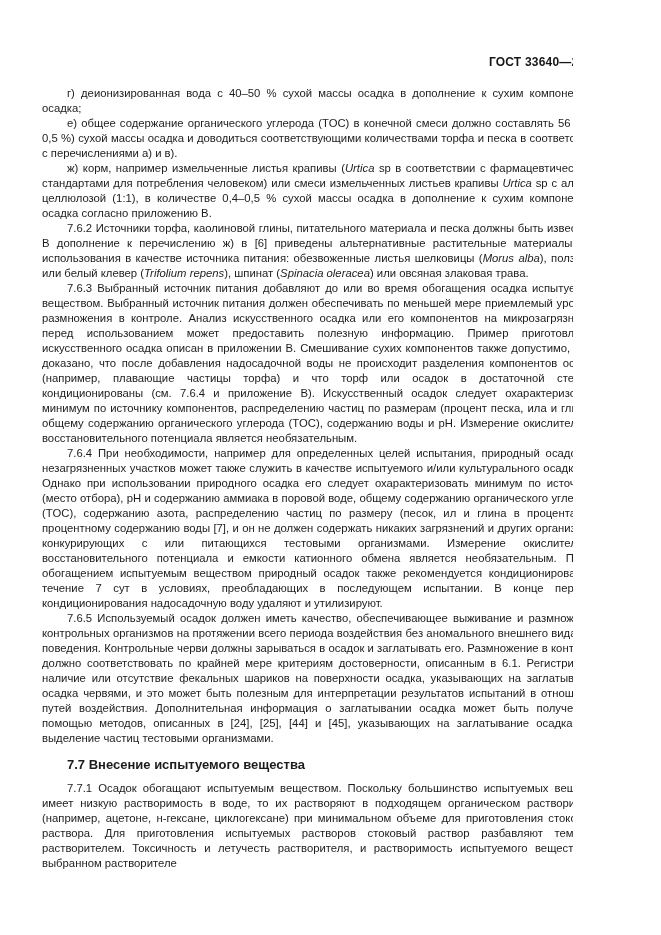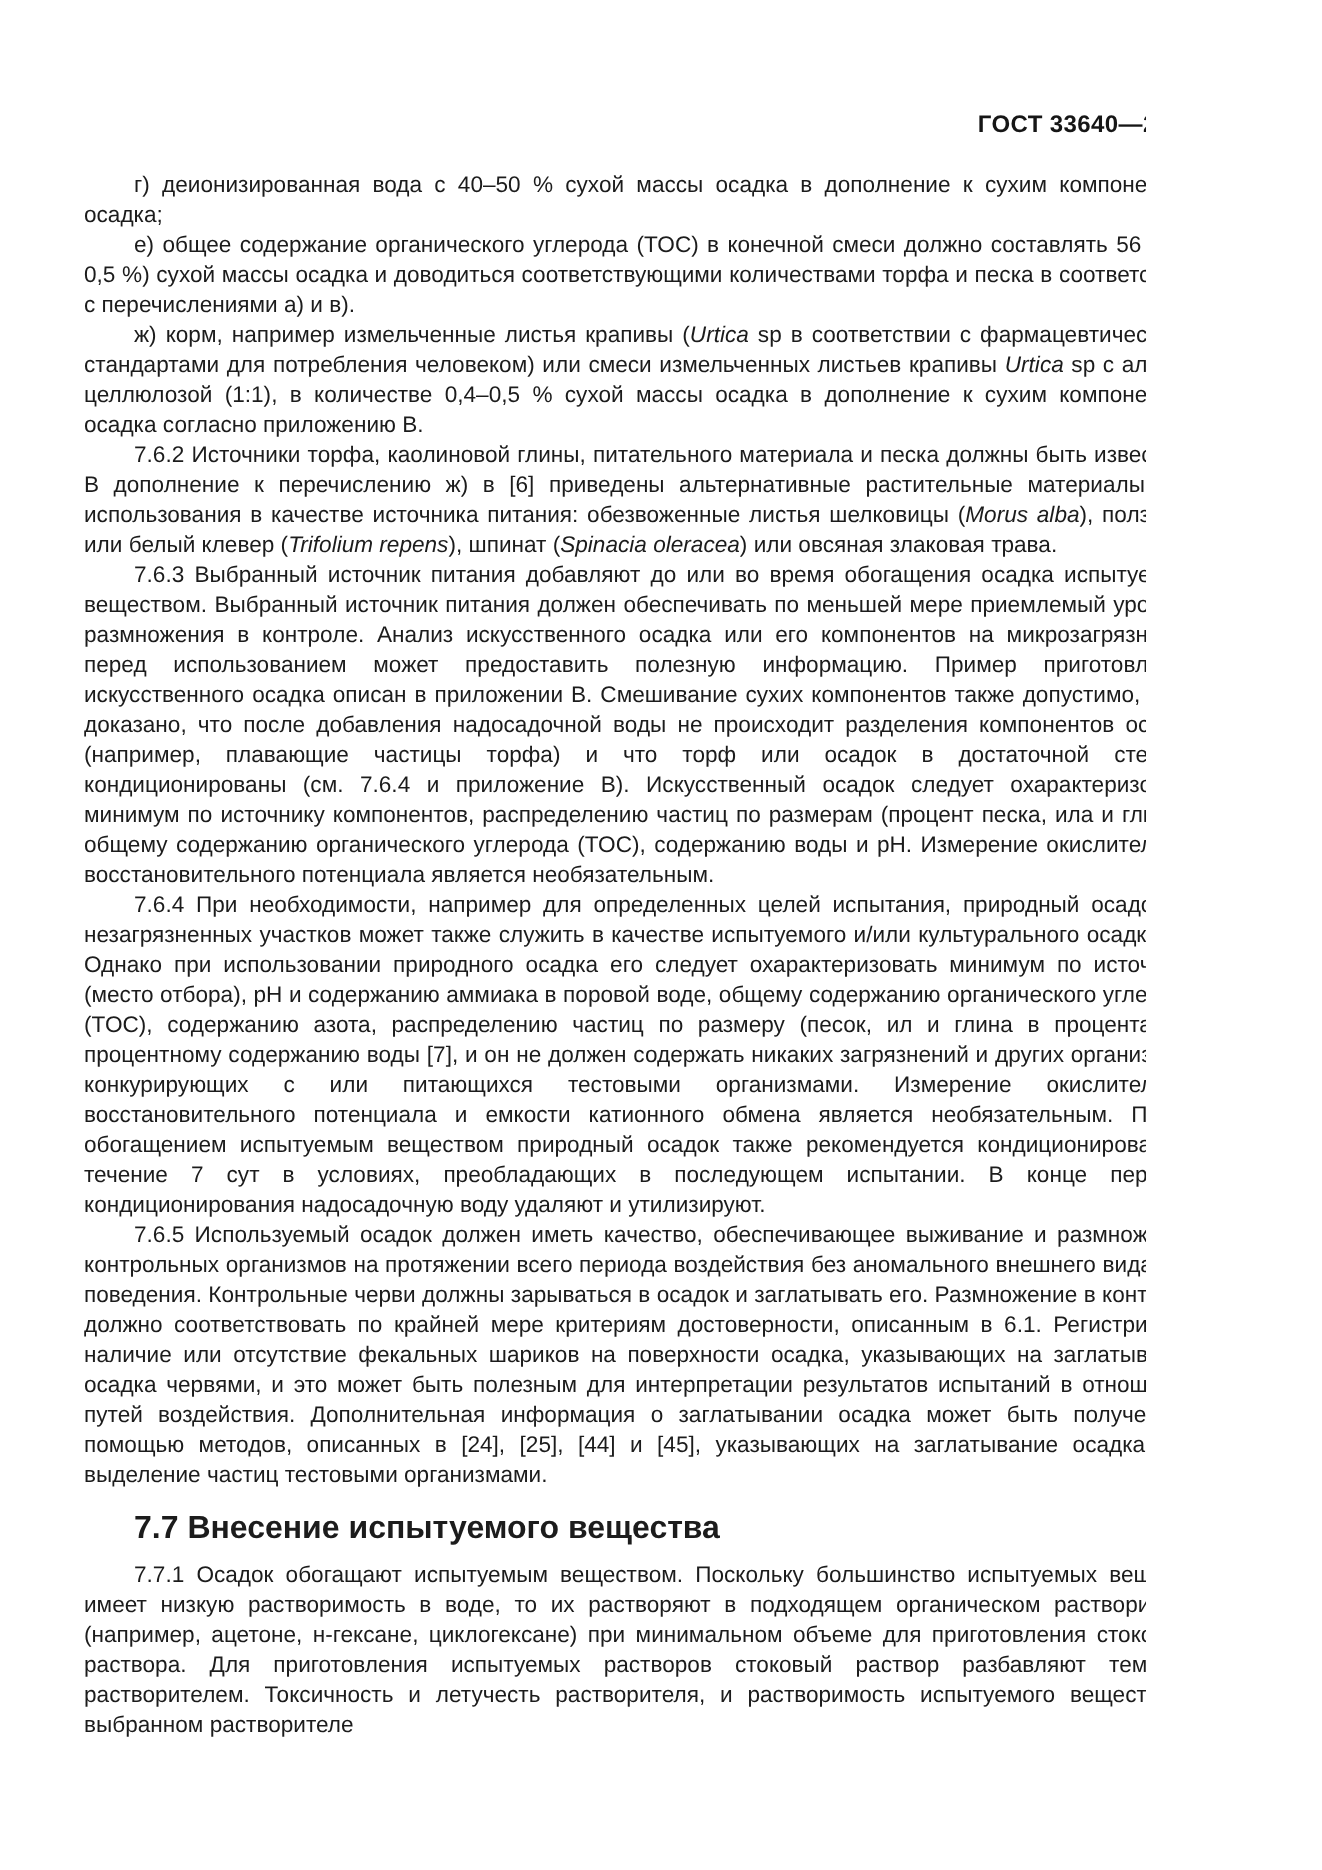--- a/index.html
+++ b/index.html
@@ -36,21 +36,21 @@
   .doc-body p {
     margin: 0;
     font-size: 11.3px;
     line-height: 15px;
     text-align: justify;
     text-indent: 25px;
     color: #1c1c1c;
   }
   .doc-body p.heading {
     font-weight: bold;
-    font-size: 16px;
+    font-size: 13px;
     text-align: left;
     margin: 11px 0 9px 0;
   }
   .doc-body sub {
     font-size: 8px;
     line-height: 0;
   }
   .page-number {
     position: absolute;
     top: 838px;

